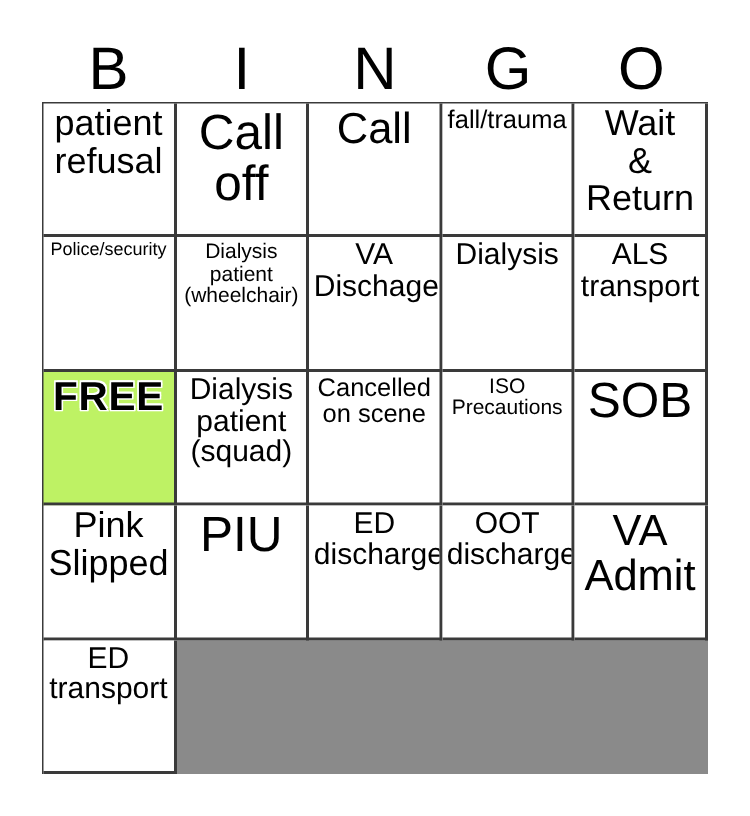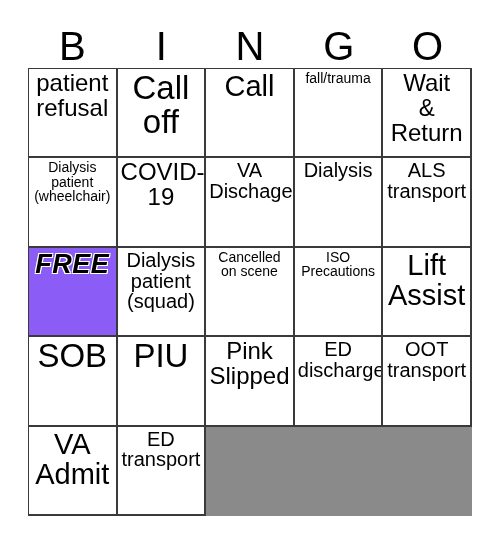--- a/index.html
+++ b/index.html
@@ -81,28 +81,27 @@
     line-height: 1.04;
     white-space: pre-line;
     word-break: normal;
   }
 
   
   .fs-xxl .cell-text { font-size: 33px; }
   .fs-xl  .cell-text { font-size: 29px; }
   .fs-lg  .cell-text { font-size: 24px; }
   .fs-md  .cell-text { font-size: 20px; }
-  .fs-sm  .cell-text { font-size: 14px; }
+  .fs-sm  .cell-text { font-size: 17px; }
   .fs-xs  .cell-text { font-size: 14px; }
   .fs-xxs .cell-text { font-size: 12px; }
 
   
   .bingo-cell.free-space {
-    background: #8b5cf6;
-    font-style: italic;
+    background: #bef264;
   }
   .bingo-cell.free-space .cell-text {
     font-size: 27px;
     font-weight: bold;
     letter-spacing: 0.5px;
     color: #000000;
     -webkit-text-stroke: 1.6px #ffffff;
     paint-order: stroke fill;
     text-shadow:
       -1px -1px 0 #ffffff,
@@ -137,29 +136,28 @@
         <span class="cell-text">Call</span>
       </div>
       <div class="bingo-cell fs-sm">
         <span class="cell-text">fall/trauma</span>
       </div>
       <div class="bingo-cell fs-lg">
         <span class="cell-text">Wait
 &amp;
 Return</span>
       </div>
+      <div class="bingo-cell fs-xxs">
+        <span class="cell-text">Police/security</span>
+      </div>
       <div class="bingo-cell fs-xs">
         <span class="cell-text">Dialysis
 patient
 (wheelchair)</span>
       </div>
-      <div class="bingo-cell fs-lg">
-        <span class="cell-text">COVID-
-19</span>
-      </div>
       <div class="bingo-cell fs-md">
         <span class="cell-text">VA
 Dischage</span>
       </div>
       <div class="bingo-cell fs-md">
         <span class="cell-text">Dialysis</span>
       </div>
       <div class="bingo-cell fs-md">
         <span class="cell-text">ALS
 transport</span>
@@ -173,41 +171,37 @@
 (squad)</span>
       </div>
       <div class="bingo-cell fs-sm">
         <span class="cell-text">Cancelled
 on scene</span>
       </div>
       <div class="bingo-cell fs-xs">
         <span class="cell-text">ISO
 Precautions</span>
       </div>
-      <div class="bingo-cell fs-xl">
-        <span class="cell-text">Lift
-Assist</span>
-      </div>
       <div class="bingo-cell fs-xxl">
         <span class="cell-text">SOB</span>
-      </div>
-      <div class="bingo-cell fs-xxl">
-        <span class="cell-text">PIU</span>
       </div>
       <div class="bingo-cell fs-lg">
         <span class="cell-text">Pink
 Slipped</span>
       </div>
+      <div class="bingo-cell fs-xxl">
+        <span class="cell-text">PIU</span>
+      </div>
       <div class="bingo-cell fs-md">
         <span class="cell-text">ED
 discharge</span>
       </div>
       <div class="bingo-cell fs-md">
         <span class="cell-text">OOT
-transport</span>
+discharge</span>
       </div>
       <div class="bingo-cell fs-xl">
         <span class="cell-text">VA
 Admit</span>
       </div>
       <div class="bingo-cell fs-md">
         <span class="cell-text">ED
 transport</span>
       </div>
     </div>

